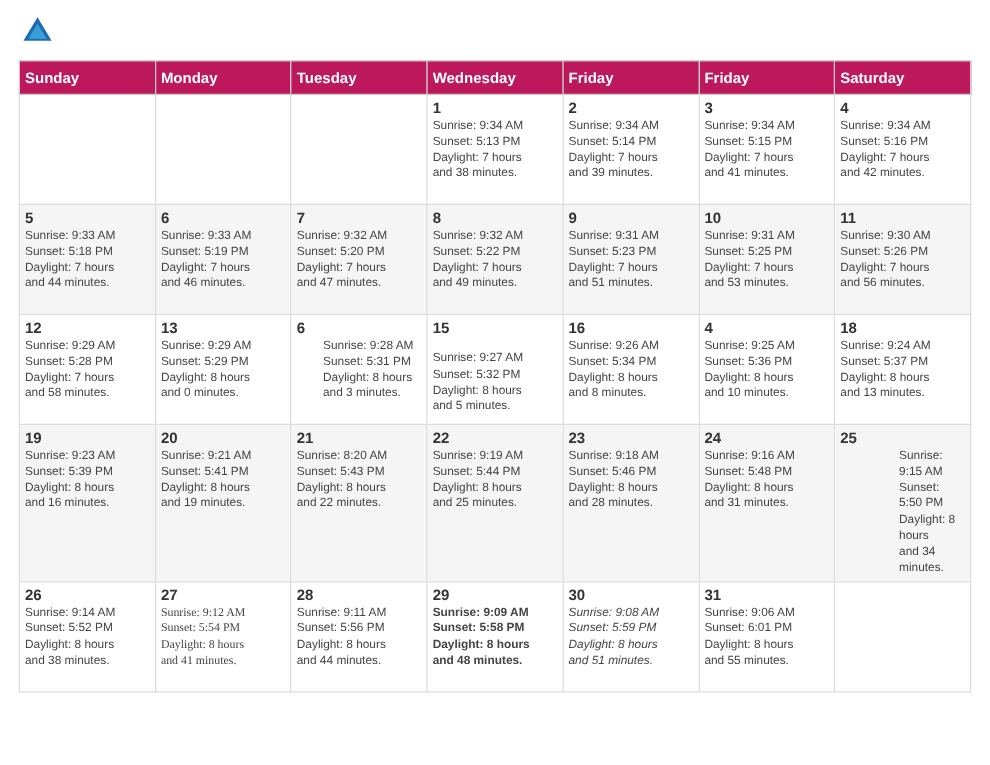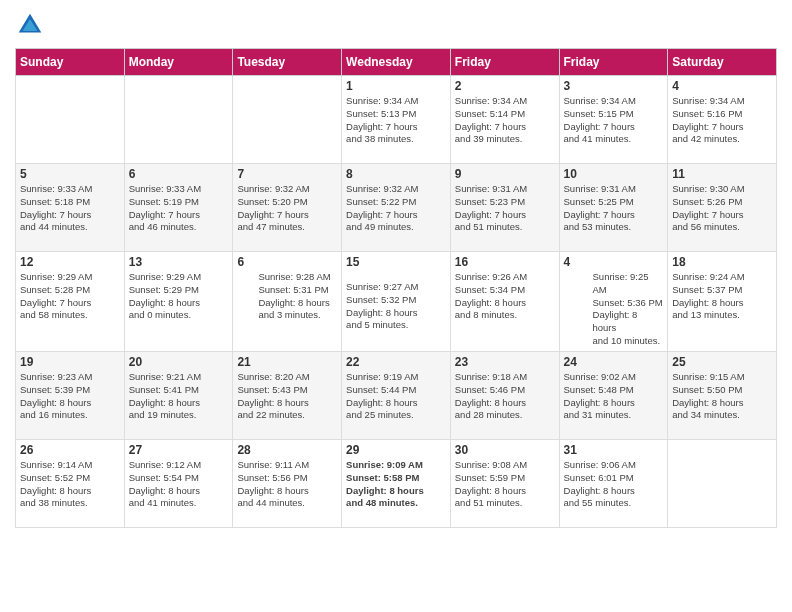--- a/index.html
+++ b/index.html
@@ -248,21 +248,21 @@
           </td>
           <td>
             <div class="day-number">16</div>
             <div class="day-info" style="white-space: pre-line;">Sunrise: 9:26 AM
 Sunset: 5:34 PM
 Daylight: 8 hours
 and 8 minutes.</div>
           </td>
           <td>
             <div class="day-number">4</div>
-            <div class="day-info" style="white-space: pre-line; margin-left: 29px;">Sunrise: 9:25 AM
+            <div class="day-info" style="white-space: pre-line;">Sunrise: 9:25 AM
 Sunset: 5:36 PM
 Daylight: 8 hours
 and 10 minutes.</div>
           </td>
           <td>
             <div class="day-number">18</div>
             <div class="day-info" style="white-space: pre-line;">Sunrise: 9:24 AM
 Sunset: 5:37 PM
 Daylight: 8 hours
 and 13 minutes.</div>
@@ -299,65 +299,65 @@
           </td>
           <td>
             <div class="day-number">23</div>
             <div class="day-info" style="white-space: pre-line;">Sunrise: 9:18 AM
 Sunset: 5:46 PM
 Daylight: 8 hours
 and 28 minutes.</div>
           </td>
           <td>
             <div class="day-number">24</div>
-            <div class="day-info" style="white-space: pre-line;">Sunrise: 9:02 AM
+            <div class="day-info" style="white-space: pre-line;">Sunrise: 9:16 AM
 Sunset: 5:48 PM
 Daylight: 8 hours
 and 31 minutes.</div>
           </td>
           <td>
             <div class="day-number">25</div>
-            <div class="day-info" style="white-space: pre-line;">Sunrise: 9:15 AM
+            <div class="day-info" style="white-space: pre-line; margin-left: 47px;">Sunrise: 9:15 AM
 Sunset: 5:50 PM
 Daylight: 8 hours
 and 34 minutes.</div>
           </td>
         </tr>
         <tr>
           <td>
             <div class="day-number">26</div>
             <div class="day-info" style="white-space: pre-line;">Sunrise: 9:14 AM
 Sunset: 5:52 PM
 Daylight: 8 hours
 and 38 minutes.</div>
           </td>
           <td>
             <div class="day-number">27</div>
-            <div class="day-info" style="white-space: pre-line;">Sunrise: 9:12 AM
+            <div class="day-info" style="white-space: pre-line; font-family: Liberation Serif, serif;">Sunrise: 9:12 AM
 Sunset: 5:54 PM
 Daylight: 8 hours
 and 41 minutes.</div>
           </td>
           <td>
             <div class="day-number">28</div>
             <div class="day-info" style="white-space: pre-line;">Sunrise: 9:11 AM
 Sunset: 5:56 PM
 Daylight: 8 hours
 and 44 minutes.</div>
           </td>
           <td>
             <div class="day-number">29</div>
             <div class="day-info" style="white-space: pre-line; font-weight: bold;">Sunrise: 9:09 AM
 Sunset: 5:58 PM
 Daylight: 8 hours
 and 48 minutes.</div>
           </td>
           <td>
             <div class="day-number">30</div>
-            <div class="day-info" style="white-space: pre-line;">Sunrise: 9:08 AM
+            <div class="day-info" style="white-space: pre-line; font-style: italic;">Sunrise: 9:08 AM
 Sunset: 5:59 PM
 Daylight: 8 hours
 and 51 minutes.</div>
           </td>
           <td>
             <div class="day-number">31</div>
             <div class="day-info" style="white-space: pre-line;">Sunrise: 9:06 AM
 Sunset: 6:01 PM
 Daylight: 8 hours
 and 55 minutes.</div>

